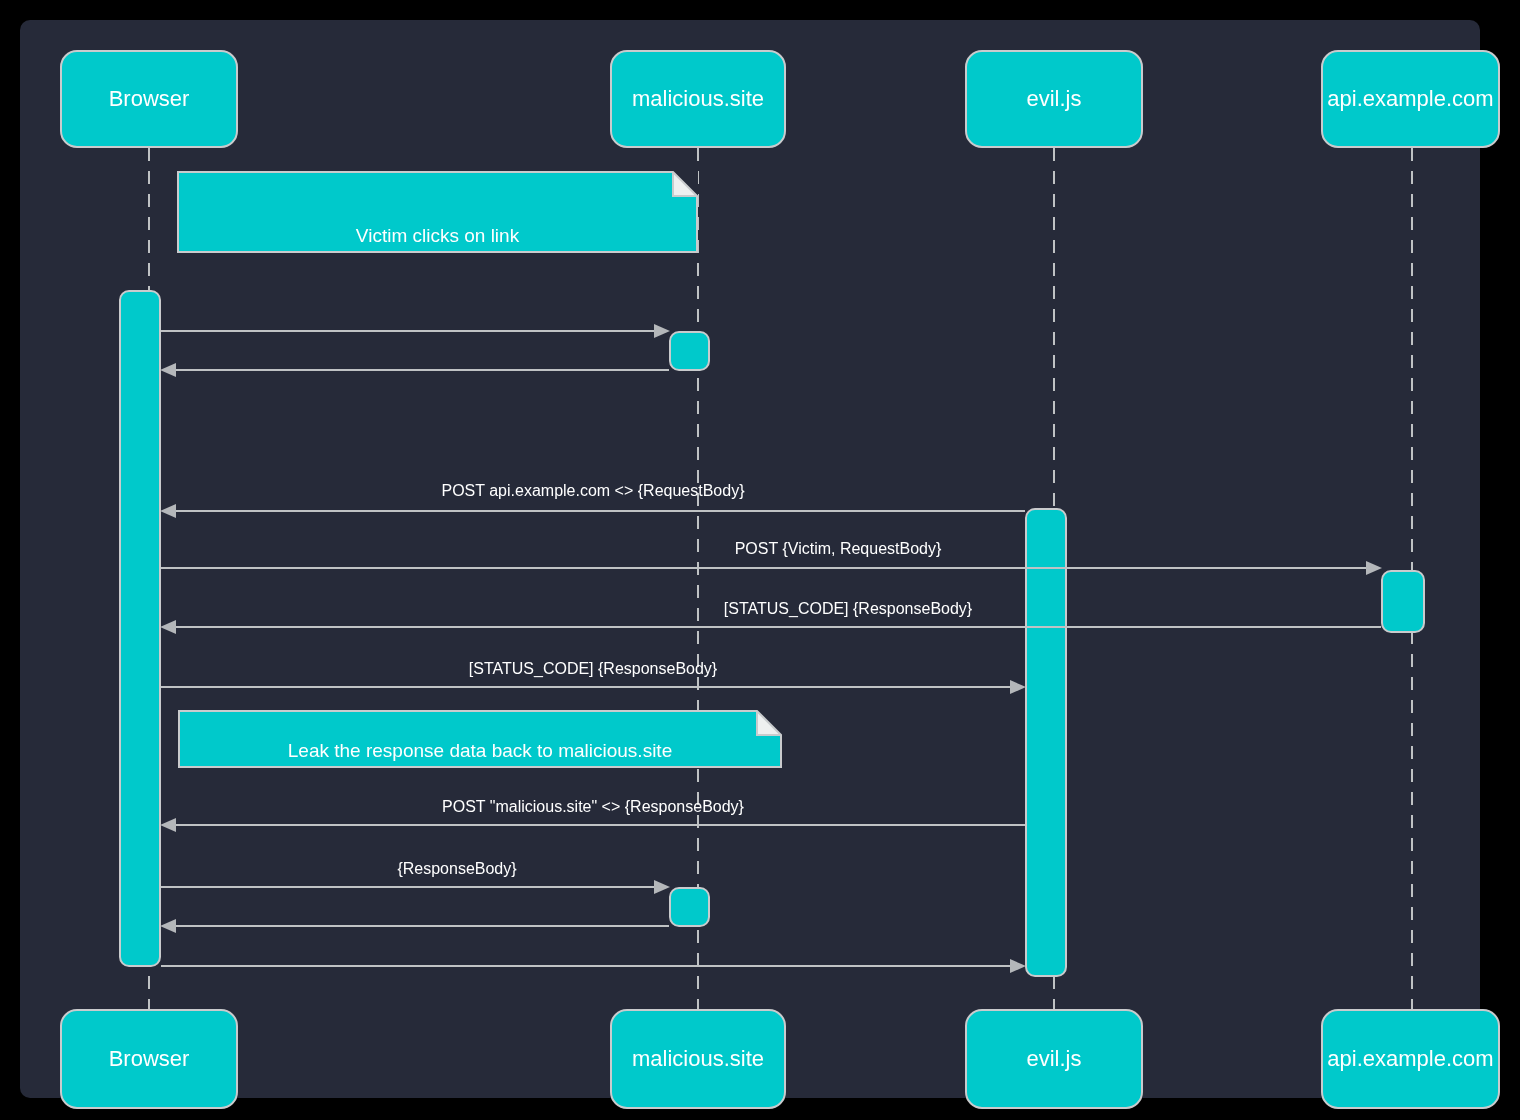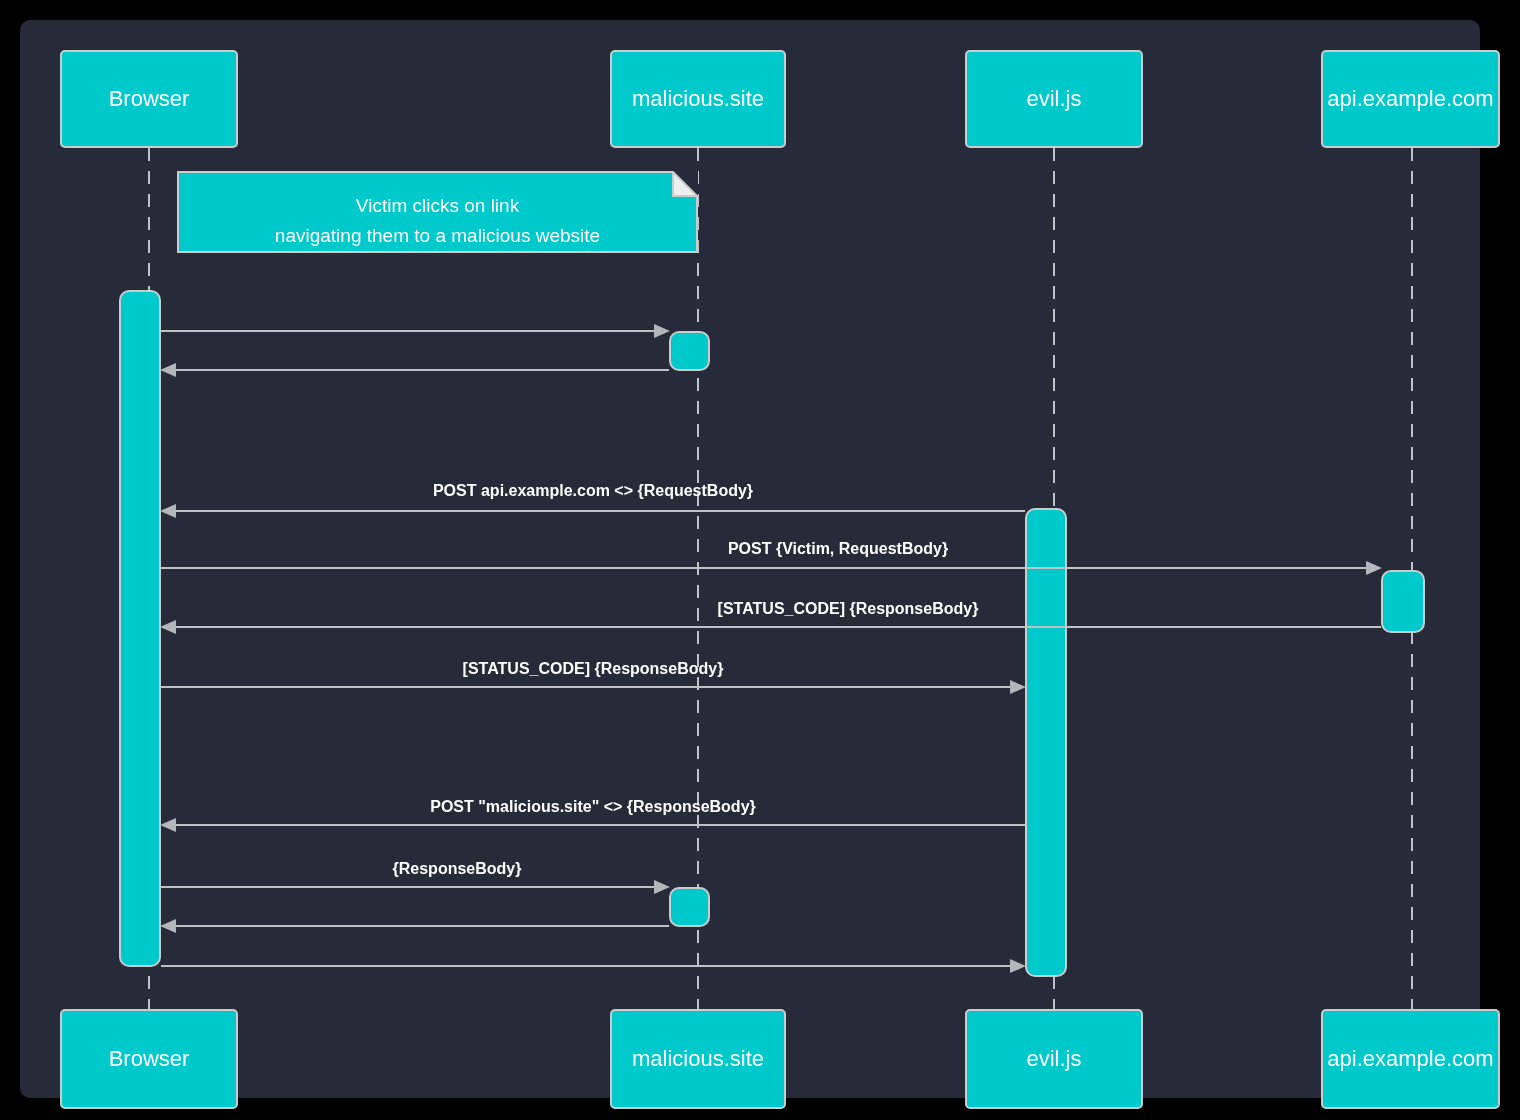--- a/index.html
+++ b/index.html
@@ -25,21 +25,21 @@
   
   .lifeline{
     position:absolute;width:2px;top:128px;height:861px;
     background:repeating-linear-gradient(to bottom,var(--line) 0 13px,transparent 13px 23px);
   }
   
   .actor{
     position:absolute;height:98px;
     background:var(--shape-fill);
     border:2px solid var(--shape-border);
-    border-radius:5px;
+    border-radius:17px;
     display:flex;align-items:center;justify-content:center;
     color:var(--text);font-size:22px;
   }
   .actor.bottom{height:100px;}
   
   .activation{
     position:absolute;
     background:var(--shape-fill);
     border:2px solid var(--shape-border);
     border-radius:10px;
@@ -69,44 +69,50 @@
     border-top:7px solid transparent;border-bottom:7px solid transparent;
     border-left:16px solid var(--arrowhead);
   }
   .msg.dir-left .head{
     left:-1px;
     border-top:7px solid transparent;border-bottom:7px solid transparent;
     border-right:16px solid var(--arrowhead);
   }
   .msg-label{
     position:absolute;transform:translateX(-50%);
-    color:var(--text);font-size:16px;font-weight:700;line-height:20px;
+    color:var(--text);font-size:16px;font-weight:400;line-height:20px;
     white-space:nowrap;
   }
 </style>
 </head>
 <body>
 
 <div class="canvas">
 
   <div class="lifeline" style="left:128px"></div>
   <div class="lifeline" style="left:677px"></div>
   <div class="lifeline" style="left:1033px"></div>
   <div class="lifeline" style="left:1391px"></div>
 
   <div class="note" style="left:157px;top:151px;width:521px;height:82px">
     <span class="fold-cut"></span>
     <svg class="fold-flap" width="26" height="26" viewBox="0 0 26 26">
       <path d="M1 1 L25 25 L1 25 Z" fill="#eef0f0" stroke="#c9cbcd" stroke-width="2"></path>
     </svg>
     <div>Victim clicks on link</div>
-    <div>navigating them to a malicious website</div>
   </div>
 
 
+  <div class="note" style="left:158px;top:690px;width:604px;height:58px">
+    <span class="fold-cut"></span>
+    <svg class="fold-flap" width="26" height="26" viewBox="0 0 26 26">
+      <path d="M1 1 L25 25 L1 25 Z" fill="#eef0f0" stroke="#c9cbcd" stroke-width="2"></path>
+    </svg>
+    <div>Leak the response data back to malicious.site</div>
+  </div>
 
   <div class="activation" style="left:99px;top:270px;width:42px;height:677px"></div>
   <div class="activation" style="left:649px;top:311px;width:41px;height:40px"></div>
   <div class="activation" style="left:1005px;top:488px;width:42px;height:469px"></div>
   <div class="activation" style="left:1361px;top:550px;width:44px;height:63px"></div>
   <div class="activation" style="left:649px;top:867px;width:41px;height:40px"></div>
 
   <div class="msg dir-right" style="left:141px;top:304px;width:508px">
     <div class="shaft"></div>
     <div class="head"></div>

